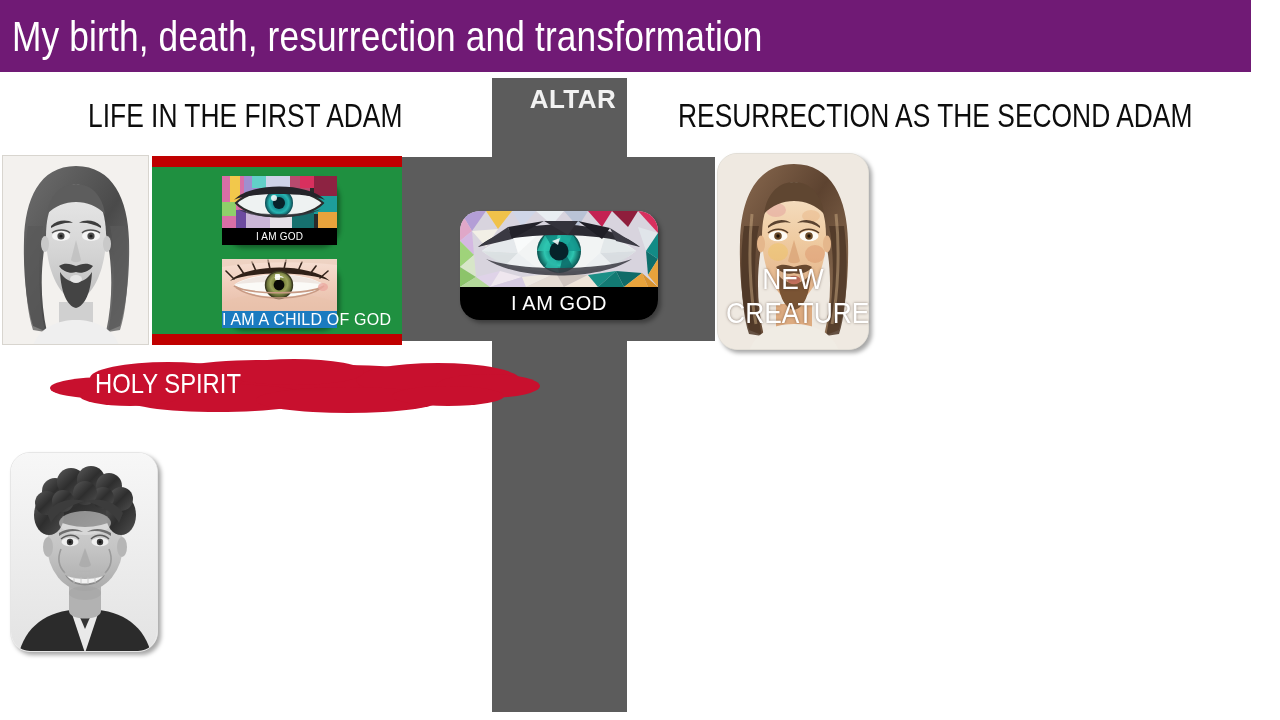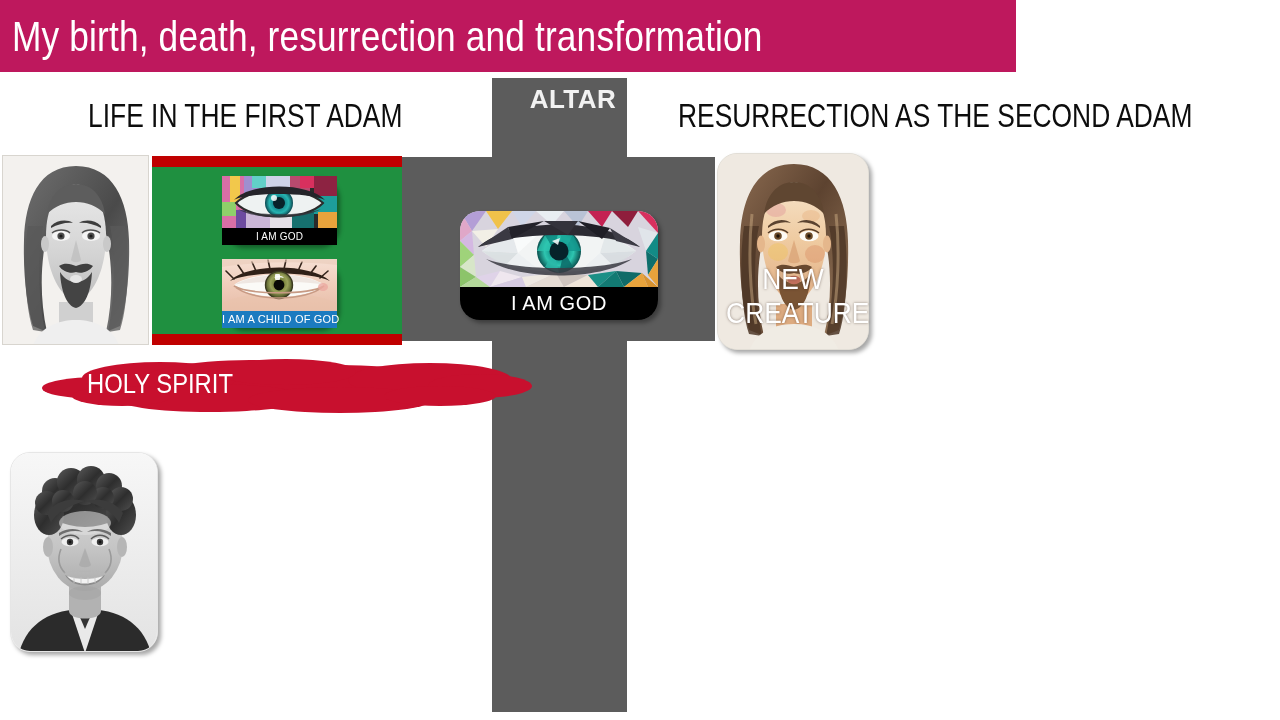--- a/index.html
+++ b/index.html
@@ -12,23 +12,23 @@
     height: 720px;
     position: relative;
     overflow: hidden;
     font-family: "Liberation Sans", sans-serif;
   }
 
   
   #title-bar {
     position: absolute;
     left: 0; top: 0;
-    width: 1016px;
+    width: 1251px;
     height: 72px;
-    background: #be185d;
+    background: #701a75;
   }
   #title-text {
     position: absolute;
     left: 12px;
     top: 8px;
     color: #ffffff;
     font-size: 43px;
     line-height: 56px;
     font-family: "Liberation Sans Narrow", "Liberation Sans", sans-serif;
     transform: scaleX(0.82);
@@ -145,21 +145,21 @@
     height: 17px;
     line-height: 17px;
     text-align: center;
     color: #ffffff;
     font-size: 10px;
     font-family: "Liberation Sans Narrow", "Liberation Sans", sans-serif;
     white-space: nowrap;
     letter-spacing: 0.2px;
   }
   .caption-black { background: #000000; }
-  .caption-blue { background: #1b7bc0; font-size: 11px; }
+  .caption-blue { background: #1b7bc0; font-size: 16px; }
 
   
   #altar-eye-card {
     left: 460px;
     top: 211px;
     width: 198px;
   }
   #altar-eye-image {
     display: block;
     width: 198px;
@@ -198,21 +198,21 @@
     transform: scaleX(0.88);
     text-shadow: 0 0 3px rgba(60,40,30,0.55);
     white-space: nowrap;
   }
   #overlay-new { top: 262px; }
   #overlay-creature { top: 296px; }
 
   
   #holy-spirit-group {
     position: absolute;
-    left: 0px;
+    left: 8px;
     top: 352px;
     width: 492px;
     height: 62px;
     padding-left: 40px;
   }
   #holy-spirit-label {
     position: absolute;
     left: 0;
     top: 16px;
     width: 320px;

